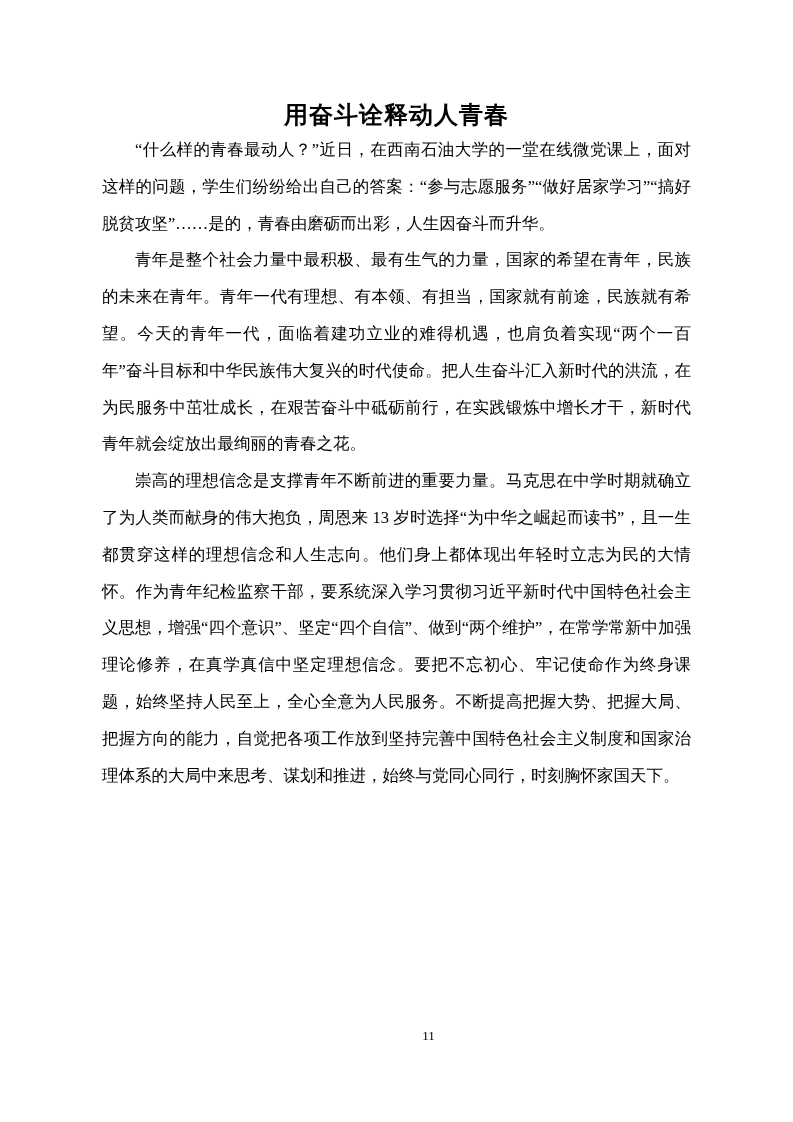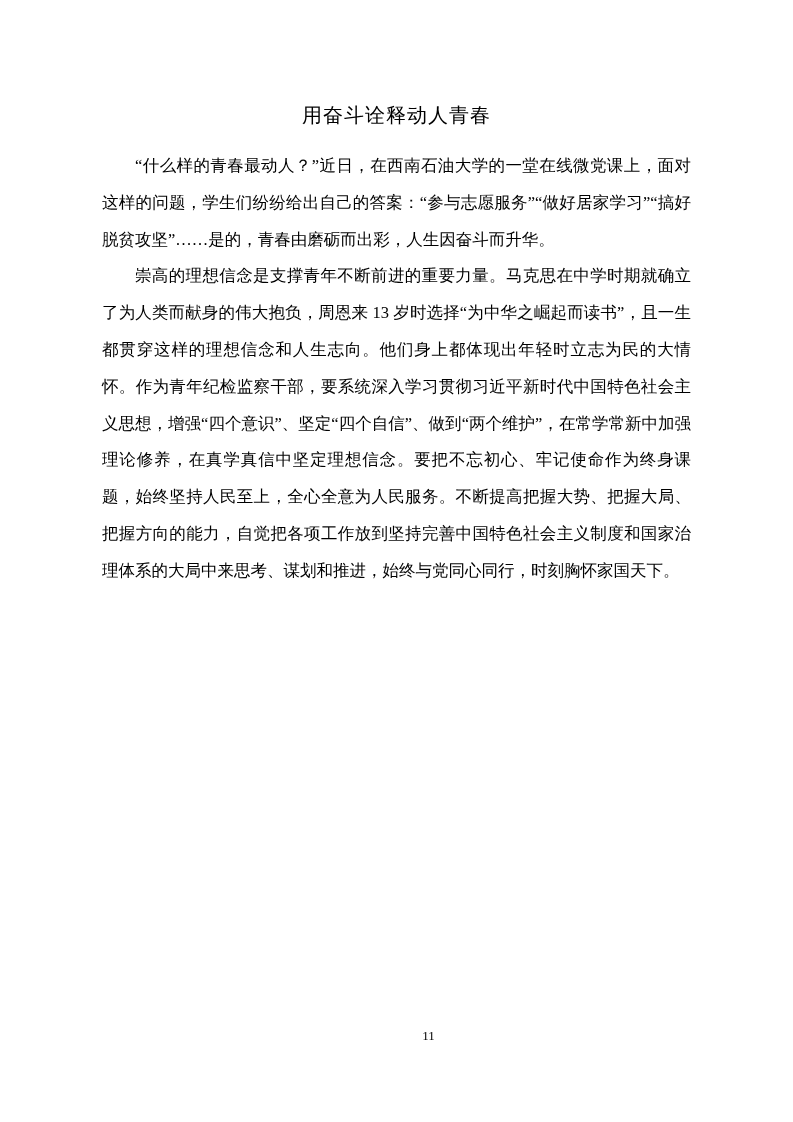--- a/index.html
+++ b/index.html
@@ -13,33 +13,33 @@
     height: 1122px;
     background: #ffffff;
     color: #000000;
     overflow: hidden;
   }
   .content {
     padding: 98px 102px 0 102px;
   }
   .doc-title {
     text-align: center;
-    font-size: 20px;
-    font-weight: normal;
+    font-size: 24px;
+    font-weight: bold;
     line-height: 34px;
     letter-spacing: 1px;
   }
   .doc-author {
     text-align: center;
     font-size: 14px;
     line-height: 18px;
     margin-top: 22px;
   }
   .doc-body {
-    margin-top: 16px;
+    margin-top: 0;
   }
   .doc-body p {
     font-size: 16.5px;
     line-height: 36.8px;
     text-align: justify;
     text-justify: inter-ideograph;
     text-indent: 2em;
     word-break: break-all;
   }
   .page-number {
@@ -54,17 +54,18 @@
   }
 </style>
 </head>
 <body>
 
 <div class="page">
   <div class="content">
     <h1 class="doc-title">用奋斗诠释动人青春</h1>
     <div class="doc-body">
       <p>“什么样的青春最动人？”近日，在西南石油大学的一堂在线微党课上，面对这样的问题，学生们纷纷给出自己的答案：“参与志愿服务”“做好居家学习”“搞好脱贫攻坚”……是的，青春由磨砺而出彩，人生因奋斗而升华。</p>
+      <p>青年是整个社会力量中最积极、最有生气的力量，国家的希望在青年，民族的未来在青年。青年一代有理想、有本领、有担当，国家就有前途，民族就有希望。今天的青年一代，面临着建功立业的难得机遇，也肩负着实现“两个一百年”奋斗目标和中华民族伟大复兴的时代使命。把人生奋斗汇入新时代的洪流，在为民服务中茁壮成长，在艰苦奋斗中砥砺前行，在实践锻炼中增长才干，新时代青年就会绽放出最绚丽的青春之花。</p>
       <p>崇高的理想信念是支撑青年不断前进的重要力量。马克思在中学时期就确立了为人类而献身的伟大抱负，周恩来 13 岁时选择“为中华之崛起而读书”，且一生都贯穿这样的理想信念和人生志向。他们身上都体现出年轻时立志为民的大情怀。作为青年纪检监察干部，要系统深入学习贯彻习近平新时代中国特色社会主义思想，增强“四个意识”、坚定“四个自信”、做到“两个维护”，在常学常新中加强理论修养，在真学真信中坚定理想信念。要把不忘初心、牢记使命作为终身课题，始终坚持人民至上，全心全意为人民服务。不断提高把握大势、把握大局、把握方向的能力，自觉把各项工作放到坚持完善中国特色社会主义制度和国家治理体系的大局中来思考、谋划和推进，始终与党同心同行，时刻胸怀家国天下。</p>
     </div>
   </div>
   <div class="page-number">11</div>
 </div>
 
 </body></html>

